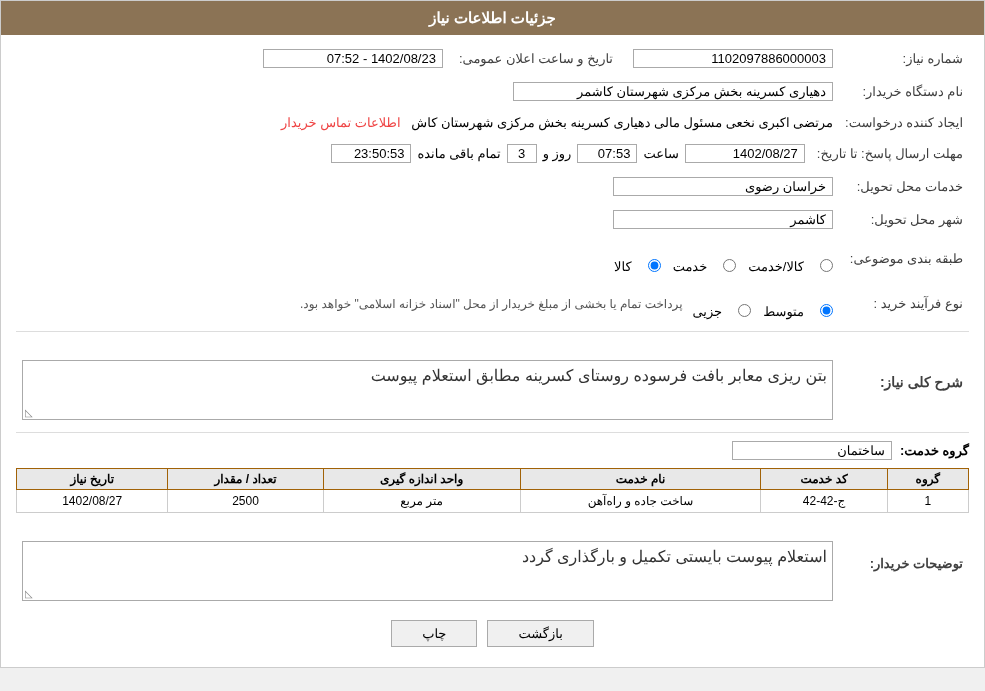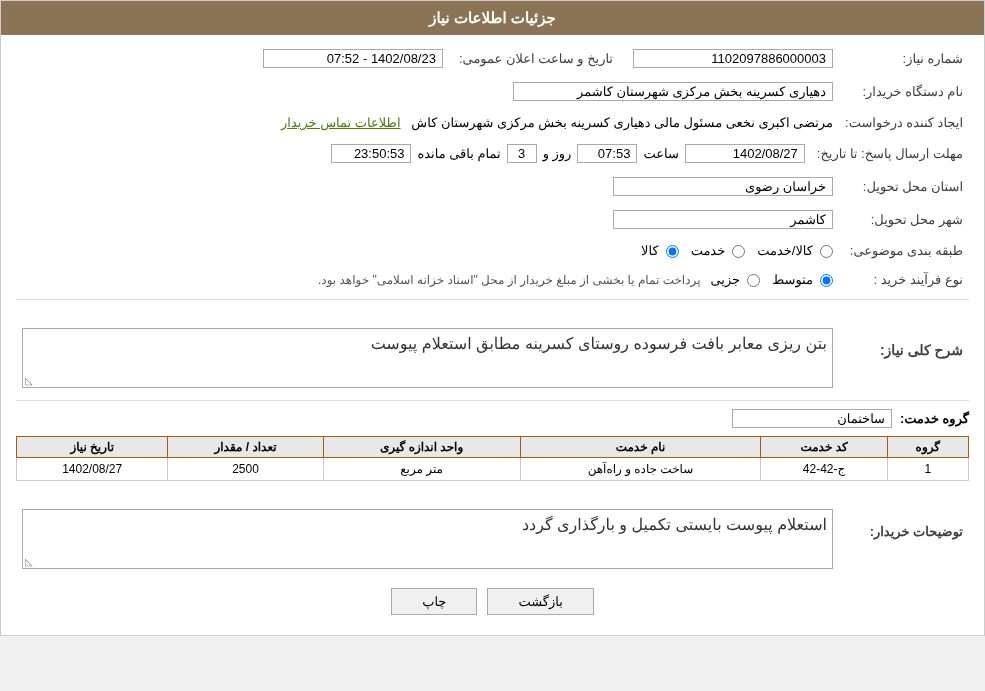--- a/index.html
+++ b/index.html
@@ -67,34 +67,34 @@
     .input-medium {
       min-width: 220px;
     }
     .row-flex {
       display: flex;
       align-items: center;
       gap: 6px;
       flex-direction: row;
     }
     .blue-link {
-      color: #4d7c0f;
-      text-decoration: underline;
+      color: #ef4444;
       cursor: pointer;
     }
     .radio-group {
       display: flex;
       gap: 12px;
       direction: rtl;
       align-items: center;
     }
     .radio-item {
       display: flex;
-      align-items: flex-end;
-      gap: 7px;
+      align-items: flex-start;
+      gap: 16px;
+      margin-top: 16px;
     }
     .notice-text {
       color: #555;
       font-size: 12px;
     }
     .description-box {
       border: 1px solid #aaa;
       background: #fff;
       padding: 5px;
       min-height: 60px;
@@ -237,21 +237,21 @@
             <div class="input-box" style="min-width:80px;">23:50:53</div>
           </div>
         </td>
       </tr>
     </tbody>
       </table>
 
     <table class="info-table">
       <tbody>
           <tr>
-        <td class="label-cell">استان محل تحویل:</td>
+        <td class="label-cell">خدمات محل تحویل:</td>
         <td class="value-cell">
           <div class="input-box input-medium">خراسان رضوی</div>
         </td>
       </tr>
     </tbody>
       </table>
 
     <table class="info-table">
       <tbody>
           <tr>

